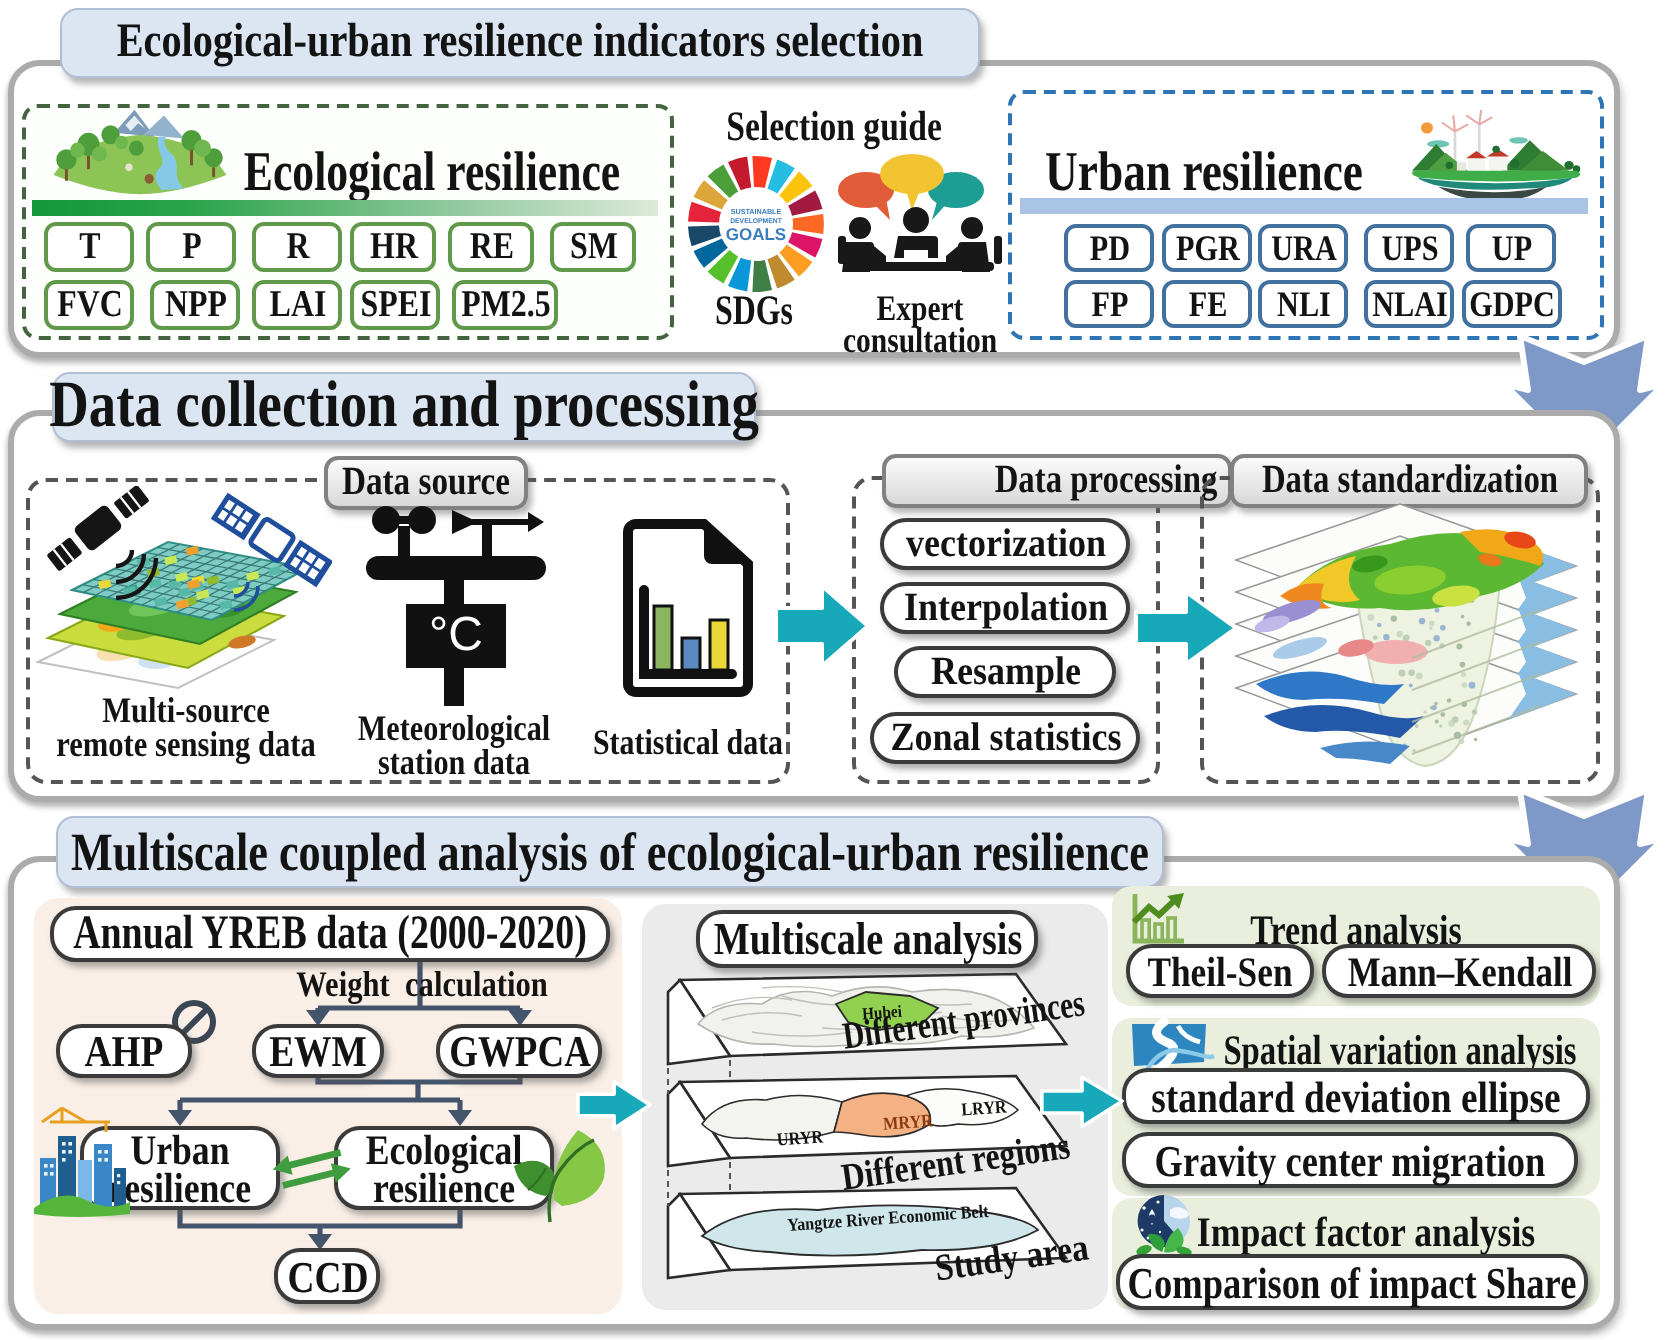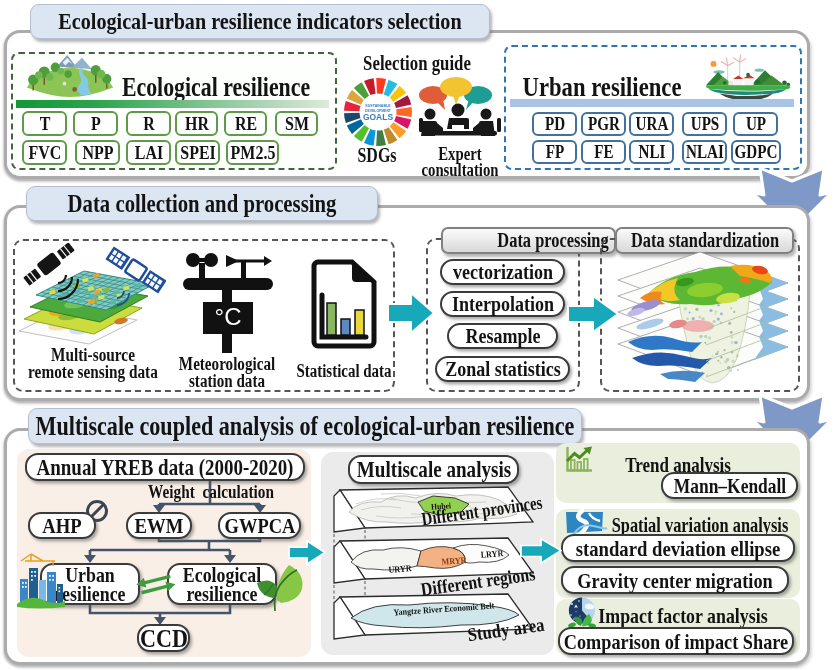--- a/index.html
+++ b/index.html
@@ -204,25 +204,28 @@
     </div>
 <div class="ubox" style="left:731px;top:140px;width:46px;height:20px;line-height:20px;">
       <span class="sx">GDPC</span>
     </div>
 
 <div id="svg-arrow1" class="a" style="left:748px;top:165px;width:86px;height:70px;"><svg width="86" height="70" viewBox="0 0 86 70">
         <path d="M12,3 L44,16 L76,3 L72,30 L84,27 L44,67 L4,27 L16,30 Z" fill="#7e99c7" stroke="#fff" stroke-width="3" stroke-linejoin="round"></path>
       </svg></div>
 
 <div class="container" style="left:4px;top:205px;width:800px;height:190px;"></div>
-<div class="titlebar" style="left:26px;top:186px;width:350px;height:33px;font-size:25px;line-height:33px;--s:.83;">
+<div class="titlebar" style="left:26px;top:186px;width:350px;height:33px;font-size:33px;line-height:33px;--s:.83;">
       <span>Data collection and processing</span>
     </div>
 
 <div class="kdash" style="left:13px;top:239px;width:378px;height:149px;"></div>
+<div class="glabel" style="left:162px;top:228px;width:98px;height:23px;font-size:20px;line-height:23px;--s:.83;">
+      <span class="sx">Data source</span>
+    </div>
 <div id="svg-sat" class="a" style="left:16px;top:243px;width:150px;height:103px;"><svg width="150" height="103" viewBox="0 0 150 103">
         <polygon points="3,88 51,64 121,77 73,101" fill="#fdfdfd" stroke="#c0c0c0" stroke-width="1"></polygon>
         <ellipse cx="45" cy="82" rx="13" ry="5" fill="#f8e0b0" transform="rotate(-12 45 82)"></ellipse>
         <ellipse cx="80" cy="84" rx="10" ry="4" fill="#f4c8d8" transform="rotate(-12 80 84)"></ellipse>
         <ellipse cx="62" cy="88" rx="9" ry="3.5" fill="#cfe2f3"></ellipse>
         <polygon points="8,76 56,52 126,65 78,91" fill="#cbdc3f" stroke="#8aa818" stroke-width="1"></polygon>
         <ellipse cx="55" cy="72" rx="13" ry="4.5" fill="#8fbc2e" transform="rotate(-12 55 72)"></ellipse>
         <ellipse cx="90" cy="72" rx="9" ry="3.5" fill="#e8c820" transform="rotate(-12 90 72)"></ellipse>
         <ellipse cx="40" cy="70" rx="7" ry="3" fill="#f0a818"></ellipse>
         <ellipse cx="105" cy="78" rx="7" ry="3" fill="#d07828" transform="rotate(-12 105 78)"></ellipse>
@@ -520,21 +523,21 @@
     </div>
 <div class="wbox" style="left:218px;top:512px;width:79px;height:23px;font-size:22px;line-height:24px;">
       <span class="sx" style="--s:.84;">GWPCA</span>
     </div>
 <div class="wbox" style="left:40px;top:563px;width:96px;height:38px;font-size:21px;line-height:19px;">
       <span class="sx" style="--s:.85;padding-top:1px;">Urban<br>resilience</span>
     </div>
 <div class="wbox" style="left:167px;top:563px;width:106px;height:38px;font-size:21px;line-height:19px;">
       <span class="sx" style="--s:.85;padding-top:1px;">Ecological<br>resilience</span>
     </div>
-<div class="wbox" style="left:137px;top:624px;width:49px;height:24px;font-size:26px;line-height:25px;">
+<div class="wbox" style="left:137px;top:624px;width:49px;height:24px;font-size:22px;line-height:25px;">
       <span class="sx" style="--s:.85;">CCD</span>
     </div>
     <div id="svg-over" class="a" style="left:17px;top:449px;width:294px;height:208px;pointer-events:none;"><svg width="294" height="208" viewBox="0 0 294 208">
         <g transform="translate(139,136) rotate(-14)">
           <line x1="-11" y1="-5" x2="16" y2="-5" stroke="#3f9c3f" stroke-width="3.4"></line>
           <polygon points="-10,-10 -10,0 -19,-5" fill="#3f9c3f"></polygon>
           <line x1="-16" y1="4" x2="11" y2="4" stroke="#3f9c3f" stroke-width="3.4"></line>
           <polygon points="10,-1 10,9 19,4" fill="#3f9c3f"></polygon>
         </g>
         <g>
@@ -638,20 +641,23 @@
           <circle cx="9" cy="22" r="0.7"></circle>
           <circle cx="15" cy="19" r="0.6"></circle>
         </g>
         <path d="M20,8 Q24,5 28,8 Q31,10 28,12 Q23,13 20,11 Z" fill="#f4f8fc"></path>
         <path d="M16,29 Q10,27 9,20 Q16,19 17.5,25 Z" fill="#2e9e3c"></path>
         <path d="M17,29 Q18,21 24,17 Q29,23 25,27 Q21,30 17,29 Z" fill="#45b649"></path>
         <ellipse cx="7" cy="28" rx="4" ry="2.2" fill="#35a335" transform="rotate(-20 7 28)"></ellipse>
         <ellipse cx="27" cy="28.5" rx="4" ry="2" fill="#35a335" transform="rotate(15 27 28.5)"></ellipse>
       </svg></div>
 <div class="txt" style="left:598px;top:453px;width:160px;font-size:21px;--s:.81;">Trend analysis</div>
+<div class="wbox" style="left:563px;top:472px;width:90px;height:23px;font-size:21px;line-height:24px;">
+      <span class="sx" style="--s:.84;">Theil-Sen</span>
+    </div>
 <div class="wbox" style="left:661px;top:472px;width:133px;height:23px;font-size:21px;line-height:24px;">
       <span class="sx" style="--s:.83;">Mann–Kendall</span>
     </div>
 <div class="txt" style="left:580px;top:513px;width:240px;font-size:21px;--s:.78;">Spatial variation analysis</div>
 <div class="wbox" style="left:561px;top:534px;width:230px;height:24px;font-size:22px;line-height:25px;">
       <span class="sx" style="--s:.85;">standard deviation ellipse</span>
     </div>
 <div class="wbox" style="left:561px;top:566px;width:224px;height:24px;font-size:22px;line-height:25px;">
       <span class="sx" style="--s:.83;">Gravity center migration</span>
     </div>

